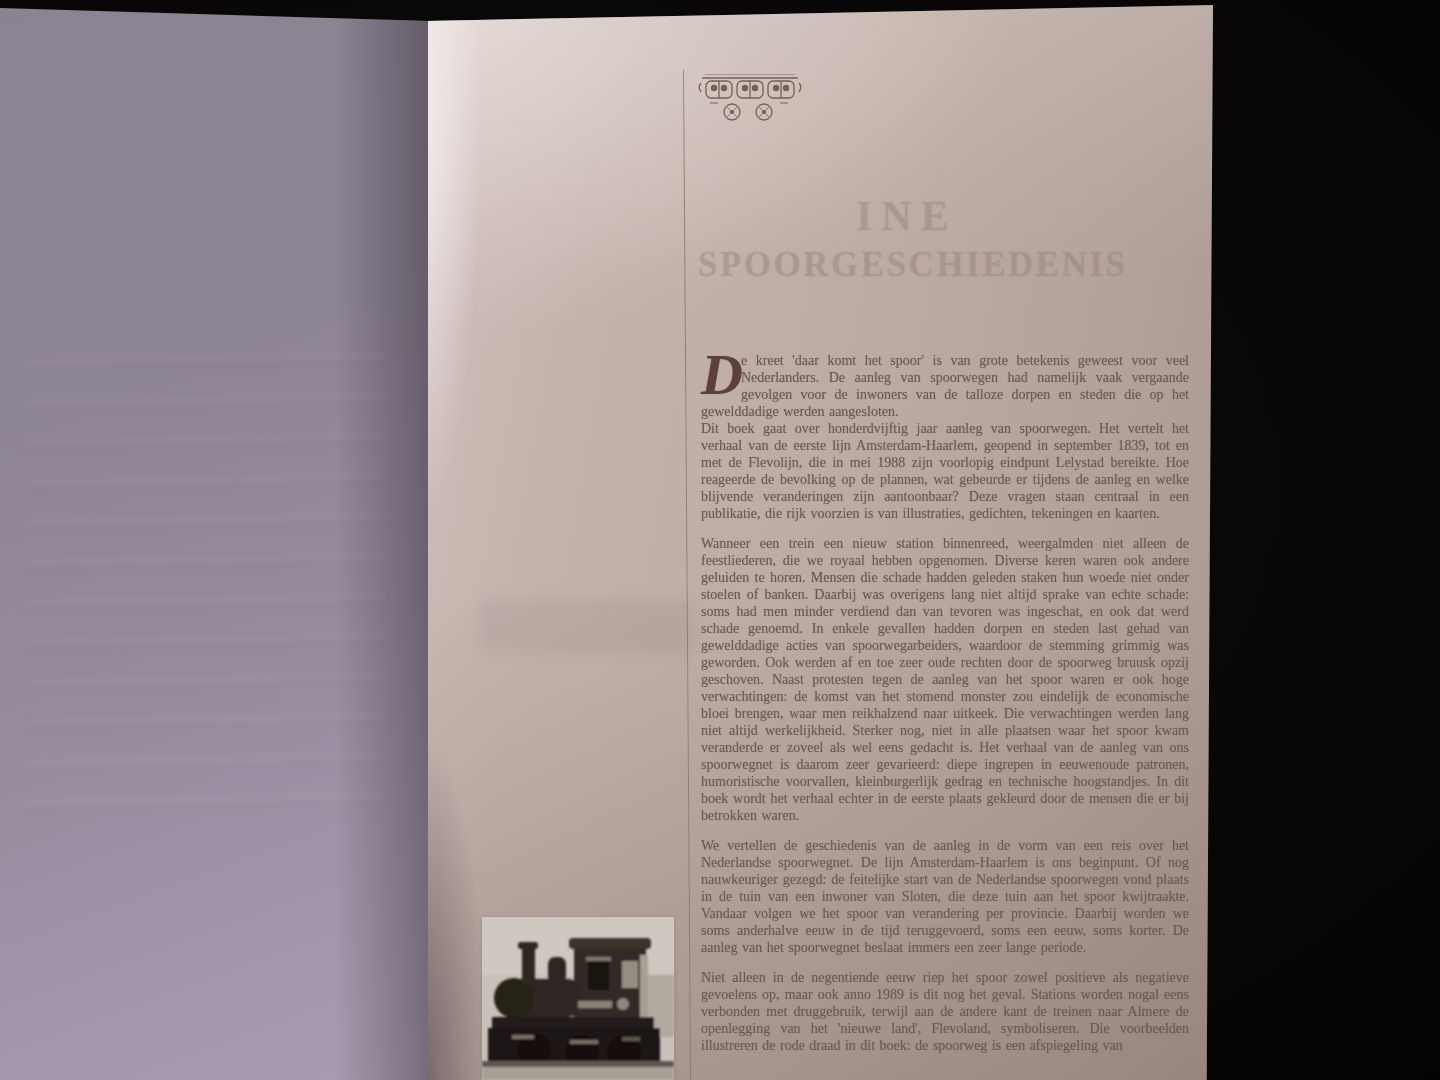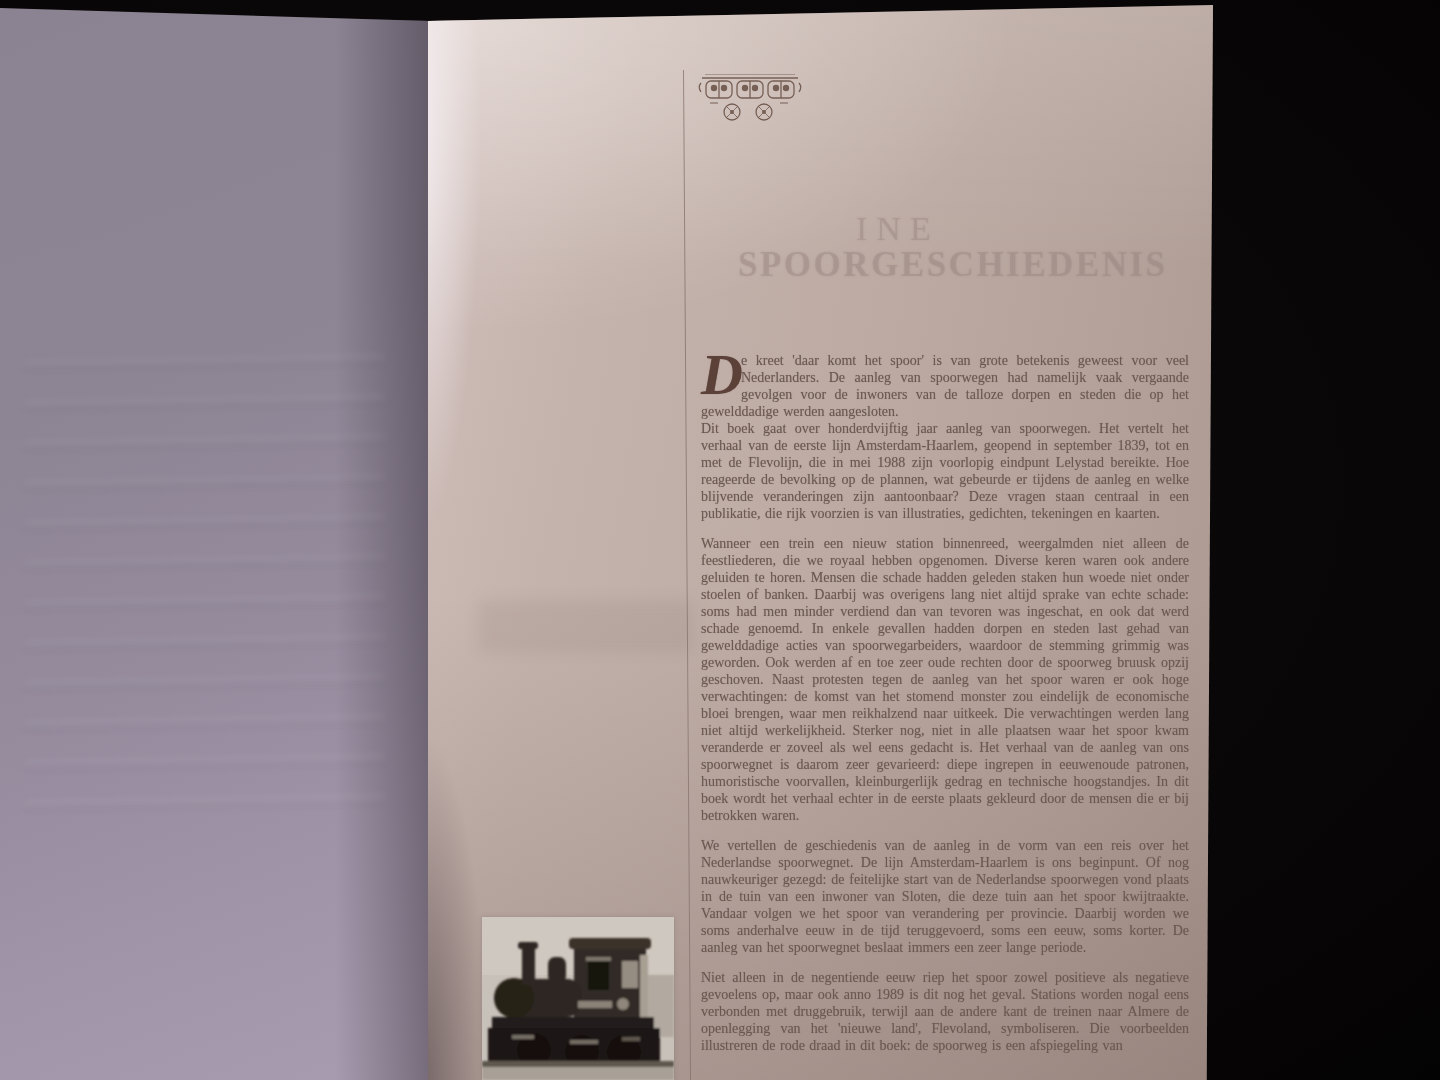--- a/index.html
+++ b/index.html
@@ -69,30 +69,29 @@
   .ornament{position:absolute;left:268px;top:70px;width:108px;height:56px;}
   .ornament svg{width:100%;height:100%;}
 
   
   .title{
     position:absolute;left:270px;top:206px;margin:0;
     font-size:35px;font-weight:bold;letter-spacing:2px;
     color:#5b4037;text-shadow:0 0 1px rgba(91,64,55,0.55);
   }
   .ghost-frag{
-    position:absolute;left:428px;top:210px;
-    font-size:34px;font-weight:normal;letter-spacing:9px;
+    position:absolute;left:428px;top:192px;
+    font-size:42px;font-weight:bold;letter-spacing:9px;
     color:rgba(150,128,122,0.30);text-shadow:0 0 2px rgba(150,128,122,0.25);
   }
   .ghost-title{
     position:absolute;left:270px;top:245px;
     font-size:35px;font-weight:bold;letter-spacing:2.5px;
     color:rgba(151,130,124,0.32);text-shadow:0 0 2px rgba(151,130,124,0.28);
     white-space:nowrap;
-    margin-left:40px;
   }
 
   
   .body-text{
     position:absolute;left:273px;top:352px;width:488px;
     font-size:14px;line-height:17px;text-align:justify;
     color:#6b5951;word-spacing:1px;
     text-shadow:0 0 0.8px rgba(107,89,81,0.45);
   }
   .body-text p{margin:0 0 13px 0;}

